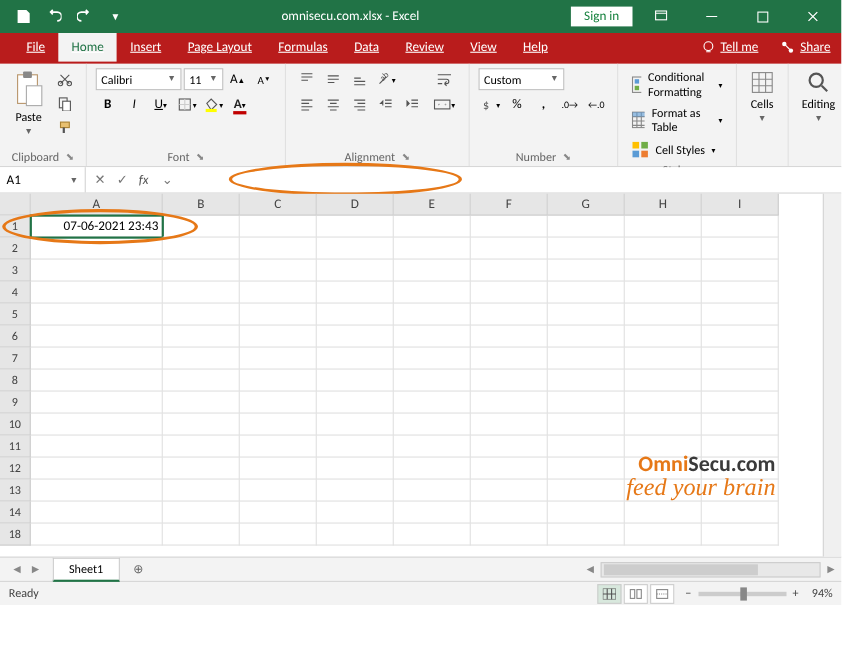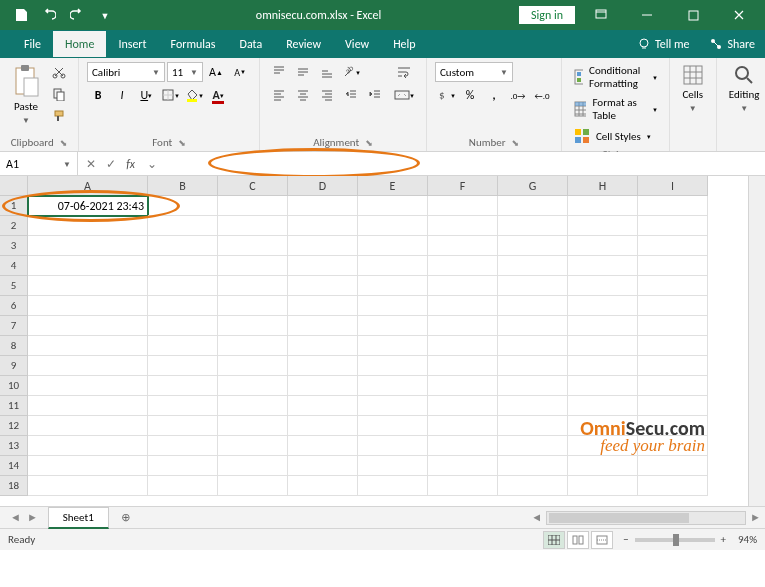--- a/index.html
+++ b/index.html
@@ -8,21 +8,21 @@
 
 .titlebar { background: #217346; height: 30px; display: flex; align-items: center; color: #fff; font-size: 12px; }
 .qat { display: flex; align-items: center; gap: 2px; padding-left: 8px; }
 .qat .icon-btn { width: 26px; height: 26px; display: flex; align-items: center; justify-content: center; cursor: pointer; }
 .title-center { flex: 1; text-align: center; }
 .title-right { display: flex; align-items: center; gap: 6px; padding-right: 6px; }
 .signin { background: #fff; color: #15803d; padding: 2px 12px; font-size: 12px; cursor: pointer; }
 .win-btn { width: 40px; height: 30px; display: flex; align-items: center; justify-content: center; cursor: pointer; }
 
 
-.tabs { background: #0f766e; height: 28px; display: flex; align-items: center; padding-left: 12px; color: #fff; font-size: 12px; }
+.tabs { background: #b91c1c; height: 28px; display: flex; align-items: flex-start; padding-left: 12px; color: #fff; font-size: 12px; text-decoration: underline; }
 .tab { padding: 6px 12px; cursor: pointer; }
 .tab.active { background: #f3f3f3; color: #217346; }
 .tabs .spacer { flex: 1; }
 .tell-me, .share { display: flex; align-items: center; gap: 4px; padding: 6px 10px; cursor: pointer; }
 
 
 .ribbon { background: #f3f3f3; border-bottom: 1px solid #d4d4d4; height: 94px; display: flex; }
 .group { border-right: 1px solid #e0e0e0; padding: 4px 8px 2px; display: flex; flex-direction: column; }
 .group-content { flex: 1; display: flex; align-items: flex-start; gap: 4px; }
 .group-label { text-align: center; font-size: 11px; color: #666; padding-top: 2px; display: flex; justify-content: center; align-items: center; gap: 6px; }
@@ -61,21 +61,21 @@
 .cell.selected { outline: 2px solid #217346; outline-offset: -1px; }
 .grid-main { flex: 1; overflow: hidden; }
 .grid-topbar { display: flex; }
 .grid-body { display: flex; }
 .vscroll { width: 17px; background: #f0f0f0; border-left: 1px solid #d4d4d4; }
 
 
 .watermark { position: absolute; right: 60px; bottom: 50px; text-align: right; pointer-events: none; }
 .watermark .main { font-size: 20px; font-weight: bold; color: #3a3a3a; font-family: Arial, sans-serif; }
 .watermark .main .omni { color: #e67817; }
-.watermark .sub { font-size: 17px; color: #e67817; font-style: italic; font-family: "Brush Script MT", cursive; margin-top: -4px; }
+.watermark .sub { font-size: 22px; color: #e67817; font-style: italic; font-family: "Brush Script MT", cursive; margin-top: -4px; }
 
 
 .sheet-tabs { height: 22px; border-top: 1px solid #d4d4d4; display: flex; align-items: center; font-size: 11px; background: #f3f3f3; }
 .st-nav { display: flex; gap: 6px; padding: 0 10px; color: #888; }
 .sheet-tab { background: #fff; padding: 3px 14px; border: 1px solid #ccc; border-bottom: 2px solid #217346; cursor: pointer; }
 .add-sheet { width: 22px; text-align: center; color: #666; cursor: pointer; margin-left: 6px; }
 .hscroll-area { flex: 1; display: flex; align-items: center; justify-content: flex-end; padding-right: 4px; gap: 4px; }
 .hscroll { width: 200px; height: 14px; background: #e8e8e8; border: 1px solid #ccc; position: relative; }
 .hscroll-thumb { position: absolute; left: 2px; top: 1px; width: 140px; height: 10px; background: #cdcdcd; }
 
@@ -137,20 +137,21 @@
           <path d="M2 2l8 8M10 2l-8 8" stroke="#fff" stroke-width="1.2"></path>
         </svg>
     </div>
   </div>
 </div>
 
 <div class="tabs">
   <div class="tab">File</div>
   <div class="tab active">Home</div>
   <div class="tab">Insert</div>
+  <div class="tab">Page Layout</div>
   <div class="tab">Formulas</div>
   <div class="tab">Data</div>
   <div class="tab">Review</div>
   <div class="tab">View</div>
   <div class="tab">Help</div>
   <div class="spacer"></div>
   <div class="tell-me">
     <svg width="14" height="14">
         <circle cx="7" cy="6" r="4" fill="none" stroke="#fff"></circle>
         <path d="M5 11h4" stroke="#fff"></path>

